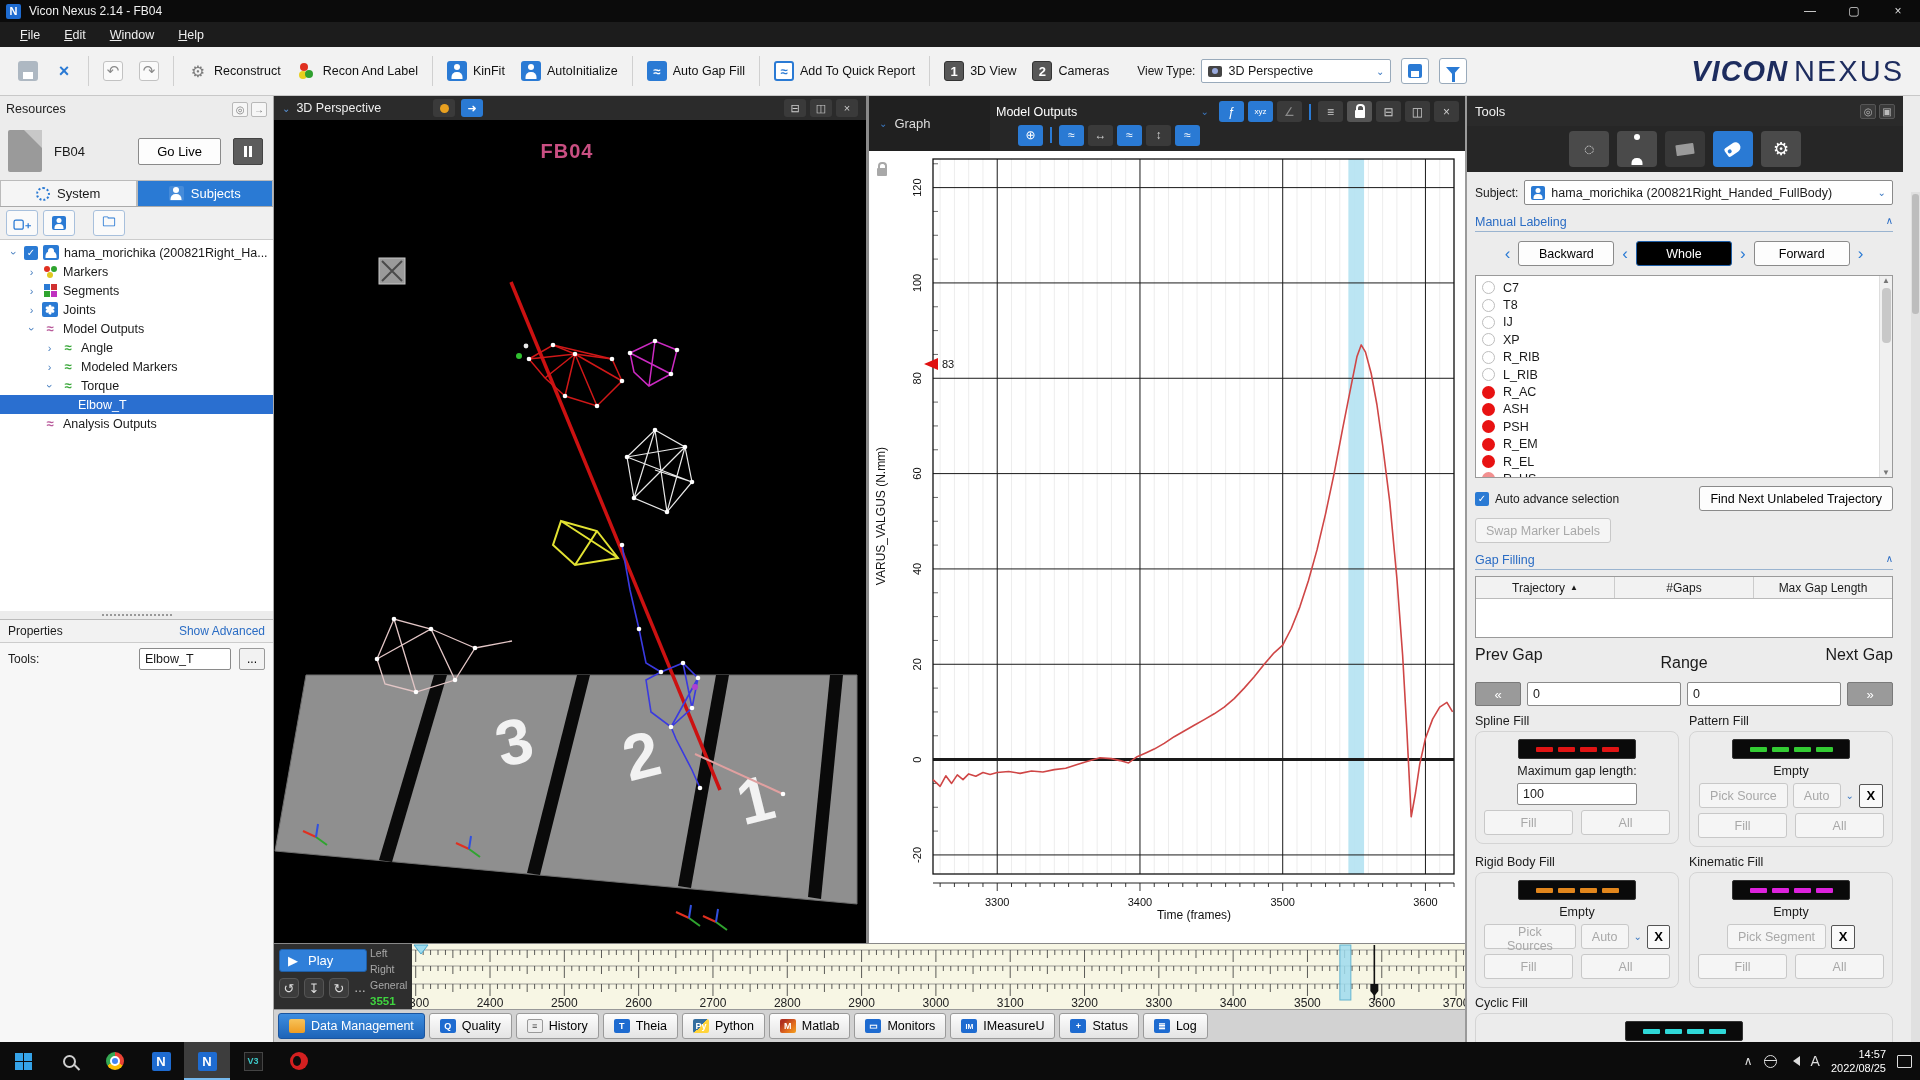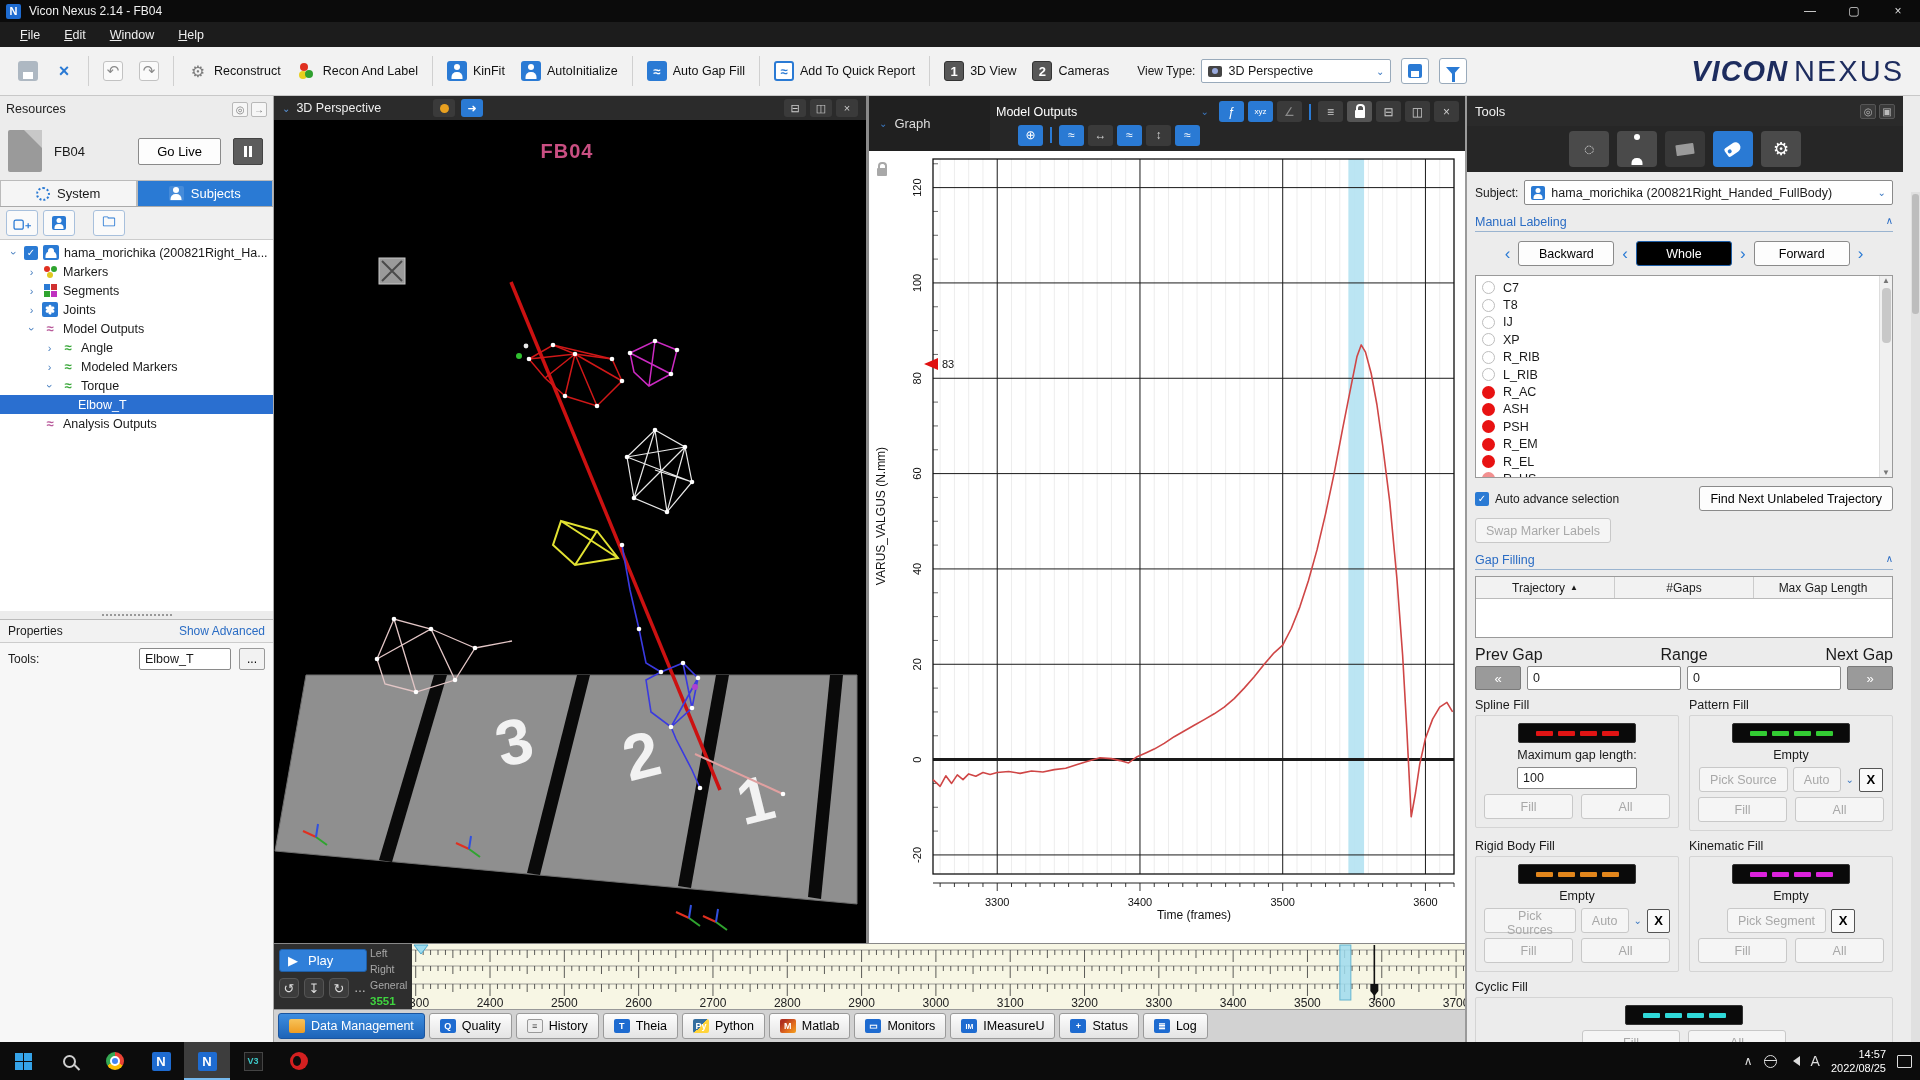--- a/index.html
+++ b/index.html
@@ -152,28 +152,28 @@
   .adv-row{display:flex;align-items:center;gap:6px;margin-top:8px}
   .checkbox{width:14px;height:14px;background:#2a7ad4;color:#fff;font-size:10px;display:inline-flex;align-items:center;justify-content:center;border-radius:2px}
   .btn{background:#fdfdfd;border:1px solid #8a8a8a;border-radius:3px;height:25px;padding:0 10px;font-size:12.5px}
   .btn.dis{color:#a8a8a8;border-color:#c8c8c8;background:#f5f5f5}
   .gap-table{margin-top:6px;border:1px solid #9a9a9a;background:#fff}
   .gt-head{display:flex;background:#f2f2f2;border-bottom:1px solid #bbb;height:22px}
   .gt-cell{flex:1;display:flex;align-items:center;justify-content:center;gap:5px;font-size:12px;border-right:1px solid #ccc}
   .gt-cell:last-child{border-right:none}
   .gt-body{height:38px}
   .pg-labels{display:flex;margin-top:8px;font-size:16px}
-  .pg-labels span:nth-child(2){margin:0 auto}
+  .pg-labels span:nth-child(2){margin:8px auto}
   .pg-controls{display:flex;gap:6px;margin-top:2px;align-items:center}
   .jump-btn{width:46px;height:24px;background:#9a9a9a;border:1px solid #7a7a7a;color:#fff;font-size:13px;border-radius:2px}
   .pg-input{flex:1;height:24px}
   .fill-grid{display:flex;gap:10px;margin-top:8px}
   .fill-col{flex:1}
   .fill-title{font-size:12.5px;margin-bottom:3px}
-  .fill-box{background:#ececec;border:1px solid #d4d4d4;border-radius:2px;padding:7px 8px 8px;display:flex;flex-direction:column;align-items:center;gap:5px}
+  .fill-box{background:#ececec;border:1px solid #d4d4d4;border-radius:8px;padding:7px 8px 8px;display:flex;flex-direction:column;align-items:center;gap:5px}
   .dashplate{width:118px;height:20px;background:#0a0a0a;border:1px solid #333;border-radius:2px;display:flex;align-items:center;justify-content:center;gap:5px}
   .dashplate i{width:17px;height:5px;border-radius:1px;display:block}
   .fill-btnrow{display:flex;gap:8px;width:100%;justify-content:center}
   .fill-btnrow .btn{flex:1;max-width:98px}
   .pick-row{display:flex;gap:5px;width:100%;justify-content:center;align-items:center}
   .xbtn{width:24px;height:24px;border:1px solid #555;background:#fafafa;border-radius:2px;font-weight:bold;font-size:13px}
   .empty-lbl{font-size:12.5px}
   .maxgap-input{width:120px}
   .rp-scroll{position:absolute;top:96px;right:0;width:9px;bottom:0;background:#e0e0e0}
   .rp-scroll div{width:7px;height:120px;background:#bdbdbd;margin:2px auto;border-radius:3px}

